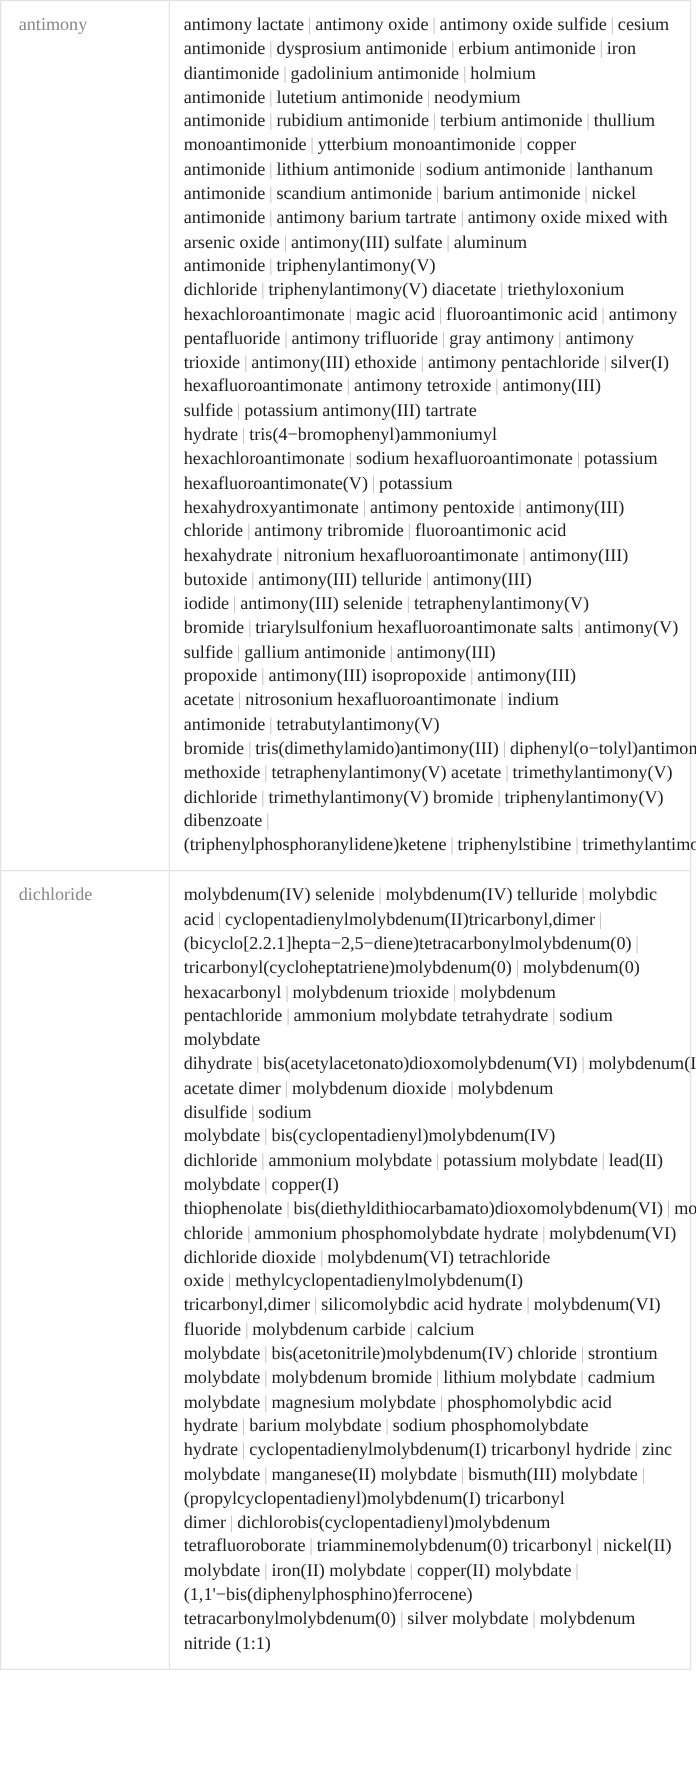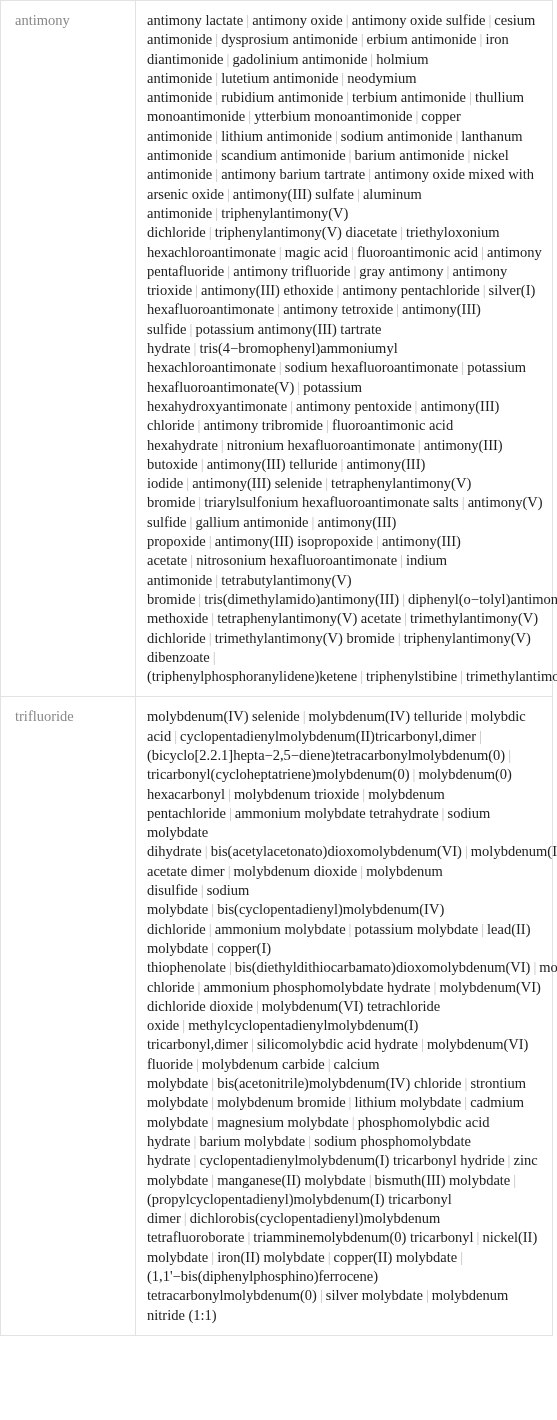--- a/index.html
+++ b/index.html
@@ -58,19 +58,19 @@
 
 <table class="results-table">
   <tbody>
     <tr>
       <td class="prop-cell">antimony</td>
       <td class="value-cell">
         <span class="value-list"><span class="value-item">antimony lactate</span><span class="sep">|</span><span class="value-item">antimony oxide</span><span class="sep">|</span><span class="value-item">antimony oxide sulfide</span><span class="sep">|</span><span class="value-item">cesium antimonide</span><span class="sep">|</span><span class="value-item">dysprosium antimonide</span><span class="sep">|</span><span class="value-item">erbium antimonide</span><span class="sep">|</span><span class="value-item">iron diantimonide</span><span class="sep">|</span><span class="value-item">gadolinium antimonide</span><span class="sep">|</span><span class="value-item">holmium antimonide</span><span class="sep">|</span><span class="value-item">lutetium antimonide</span><span class="sep">|</span><span class="value-item">neodymium antimonide</span><span class="sep">|</span><span class="value-item">rubidium antimonide</span><span class="sep">|</span><span class="value-item">terbium antimonide</span><span class="sep">|</span><span class="value-item">thullium monoantimonide</span><span class="sep">|</span><span class="value-item">ytterbium monoantimonide</span><span class="sep">|</span><span class="value-item">copper antimonide</span><span class="sep">|</span><span class="value-item">lithium antimonide</span><span class="sep">|</span><span class="value-item">sodium antimonide</span><span class="sep">|</span><span class="value-item">lanthanum antimonide</span><span class="sep">|</span><span class="value-item">scandium antimonide</span><span class="sep">|</span><span class="value-item">barium antimonide</span><span class="sep">|</span><span class="value-item">nickel antimonide</span><span class="sep">|</span><span class="value-item">antimony barium tartrate</span><span class="sep">|</span><span class="value-item">antimony oxide mixed with arsenic oxide</span><span class="sep">|</span><span class="value-item">antimony(III) sulfate</span><span class="sep">|</span><span class="value-item">aluminum antimonide</span><span class="sep">|</span><span class="value-item">triphenylantimony(V) dichloride</span><span class="sep">|</span><span class="value-item">triphenylantimony(V) diacetate</span><span class="sep">|</span><span class="value-item">triethyloxonium hexachloroantimonate</span><span class="sep">|</span><span class="value-item">magic acid</span><span class="sep">|</span><span class="value-item">fluoroantimonic acid</span><span class="sep">|</span><span class="value-item">antimony pentafluoride</span><span class="sep">|</span><span class="value-item">antimony trifluoride</span><span class="sep">|</span><span class="value-item">gray antimony</span><span class="sep">|</span><span class="value-item">antimony trioxide</span><span class="sep">|</span><span class="value-item">antimony(III) ethoxide</span><span class="sep">|</span><span class="value-item">antimony pentachloride</span><span class="sep">|</span><span class="value-item">silver(I) hexafluoroantimonate</span><span class="sep">|</span><span class="value-item">antimony tetroxide</span><span class="sep">|</span><span class="value-item">antimony(III) sulfide</span><span class="sep">|</span><span class="value-item">potassium antimony(III) tartrate hydrate</span><span class="sep">|</span><span class="value-item">tris(4−bromophenyl)ammoniumyl hexachloroantimonate</span><span class="sep">|</span><span class="value-item">sodium hexafluoroantimonate</span><span class="sep">|</span><span class="value-item">potassium hexafluoroantimonate(V)</span><span class="sep">|</span><span class="value-item">potassium hexahydroxyantimonate</span><span class="sep">|</span><span class="value-item">antimony pentoxide</span><span class="sep">|</span><span class="value-item">antimony(III) chloride</span><span class="sep">|</span><span class="value-item">antimony tribromide</span><span class="sep">|</span><span class="value-item">fluoroantimonic acid hexahydrate</span><span class="sep">|</span><span class="value-item">nitronium hexafluoroantimonate</span><span class="sep">|</span><span class="value-item">antimony(III) butoxide</span><span class="sep">|</span><span class="value-item">antimony(III) telluride</span><span class="sep">|</span><span class="value-item">antimony(III) iodide</span><span class="sep">|</span><span class="value-item">antimony(III) selenide</span><span class="sep">|</span><span class="value-item">tetraphenylantimony(V) bromide</span><span class="sep">|</span><span class="value-item">triarylsulfonium hexafluoroantimonate salts</span><span class="sep">|</span><span class="value-item">antimony(V) sulfide</span><span class="sep">|</span><span class="value-item">gallium antimonide</span><span class="sep">|</span><span class="value-item">antimony(III) propoxide</span><span class="sep">|</span><span class="value-item">antimony(III) isopropoxide</span><span class="sep">|</span><span class="value-item">antimony(III) acetate</span><span class="sep">|</span><span class="value-item">nitrosonium hexafluoroantimonate</span><span class="sep">|</span><span class="value-item">indium antimonide</span><span class="sep">|</span><span class="value-item">tetrabutylantimony(V) bromide</span><span class="sep">|</span><span class="value-item">tris(dimethylamido)antimony(III)</span><span class="sep">|</span><span class="value-item">diphenyl(o−tolyl)antimony(III)</span><span class="value-item">tetraphenylantimony(V) methoxide</span><span class="sep">|</span><span class="value-item">tetraphenylantimony(V) acetate</span><span class="sep">|</span><span class="value-item">trimethylantimony(V) dichloride</span><span class="sep">|</span><span class="value-item">trimethylantimony(V) bromide</span><span class="sep">|</span><span class="value-item">triphenylantimony(V) dibenzoate</span><span class="sep">|</span><span class="value-item">(triphenylphosphoranylidene)ketene</span><span class="sep">|</span><span class="value-item">triphenylstibine</span><span class="sep">|</span><span class="value-item">trimethylantimony</span></span>
       </td>
     </tr>
     <tr>
-      <td class="prop-cell">trifluoride</td>
+      <td class="prop-cell">dichloride</td>
       <td class="value-cell">
         <span class="value-list"><span class="value-item">molybdenum(IV) selenide</span><span class="sep">|</span><span class="value-item">molybdenum(IV) telluride</span><span class="sep">|</span><span class="value-item">molybdic acid</span><span class="sep">|</span><span class="value-item">cyclopentadienylmolybdenum(II)tricarbonyl,dimer</span><span class="sep">|</span><span class="value-item">(bicyclo[2.2.1]hepta−2,5−diene)tetracarbonylmolybdenum(0)</span><span class="sep">|</span><span class="value-item"> tricarbonyl(cycloheptatriene)molybdenum(0)</span><span class="sep">|</span><span class="value-item">molybdenum(0) hexacarbonyl</span><span class="sep">|</span><span class="value-item">molybdenum trioxide</span><span class="sep">|</span><span class="value-item">molybdenum pentachloride</span><span class="sep">|</span><span class="value-item">ammonium molybdate tetrahydrate</span><span class="sep">|</span><span class="value-item">sodium molybdate dihydrate</span><span class="sep">|</span><span class="value-item">bis(acetylacetonato)dioxomolybdenum(VI)</span><span class="sep">|</span><span class="value-item">molybdenum(II) acetate dimer</span><span class="sep">|</span><span class="value-item">molybdenum dioxide</span><span class="sep">|</span><span class="value-item">molybdenum disulfide</span><span class="sep">|</span><span class="value-item">sodium molybdate</span><span class="sep">|</span><span class="value-item">bis(cyclopentadienyl)molybdenum(IV) dichloride</span><span class="sep">|</span><span class="value-item">ammonium molybdate</span><span class="sep">|</span><span class="value-item">potassium molybdate</span><span class="sep">|</span><span class="value-item">lead(II) molybdate</span><span class="sep">|</span><span class="value-item">copper(I) thiophenolate</span><span class="sep">|</span><span class="value-item">bis(diethyldithiocarbamato)dioxomolybdenum(VI)</span><span class="sep">|</span><span class="value-item">molybdenum(III) chloride</span><span class="sep">|</span><span class="value-item">ammonium phosphomolybdate hydrate</span><span class="sep">|</span><span class="value-item">molybdenum(VI) dichloride dioxide</span><span class="sep">|</span><span class="value-item">molybdenum(VI) tetrachloride oxide</span><span class="sep">|</span><span class="value-item">methylcyclopentadienylmolybdenum(I) tricarbonyl,dimer</span><span class="sep">|</span><span class="value-item">silicomolybdic acid hydrate</span><span class="sep">|</span><span class="value-item">molybdenum(VI) fluoride</span><span class="sep">|</span><span class="value-item">molybdenum carbide</span><span class="sep">|</span><span class="value-item">calcium molybdate</span><span class="sep">|</span><span class="value-item">bis(acetonitrile)molybdenum(IV) chloride</span><span class="sep">|</span><span class="value-item">strontium molybdate</span><span class="sep">|</span><span class="value-item">molybdenum bromide</span><span class="sep">|</span><span class="value-item">lithium molybdate</span><span class="sep">|</span><span class="value-item">cadmium molybdate</span><span class="sep">|</span><span class="value-item">magnesium molybdate</span><span class="sep">|</span><span class="value-item">phosphomolybdic acid hydrate</span><span class="sep">|</span><span class="value-item">barium molybdate</span><span class="sep">|</span><span class="value-item">sodium phosphomolybdate hydrate</span><span class="sep">|</span><span class="value-item">cyclopentadienylmolybdenum(I) tricarbonyl hydride</span><span class="sep">|</span><span class="value-item">zinc molybdate</span><span class="sep">|</span><span class="value-item">manganese(II) molybdate</span><span class="sep">|</span><span class="value-item">bismuth(III) molybdate</span><span class="sep">|</span><span class="value-item">(propylcyclopentadienyl)molybdenum(I) tricarbonyl dimer</span><span class="sep">|</span><span class="value-item">dichlorobis(cyclopentadienyl)molybdenum tetrafluoroborate</span><span class="sep">|</span><span class="value-item">triamminemolybdenum(0) tricarbonyl</span><span class="sep">|</span><span class="value-item">nickel(II) molybdate</span><span class="sep">|</span><span class="value-item">iron(II) molybdate</span><span class="sep">|</span><span class="value-item">copper(II) molybdate</span><span class="sep">|</span><span class="value-item">(1,1'−bis(diphenylphosphino)ferrocene) tetracarbonylmolybdenum(0)</span><span class="sep">|</span><span class="value-item">silver molybdate</span><span class="sep">|</span><span class="value-item">molybdenum nitride (1:1)</span></span>
       </td>
     </tr>
   </tbody>
 </table>
 
 </body></html>

